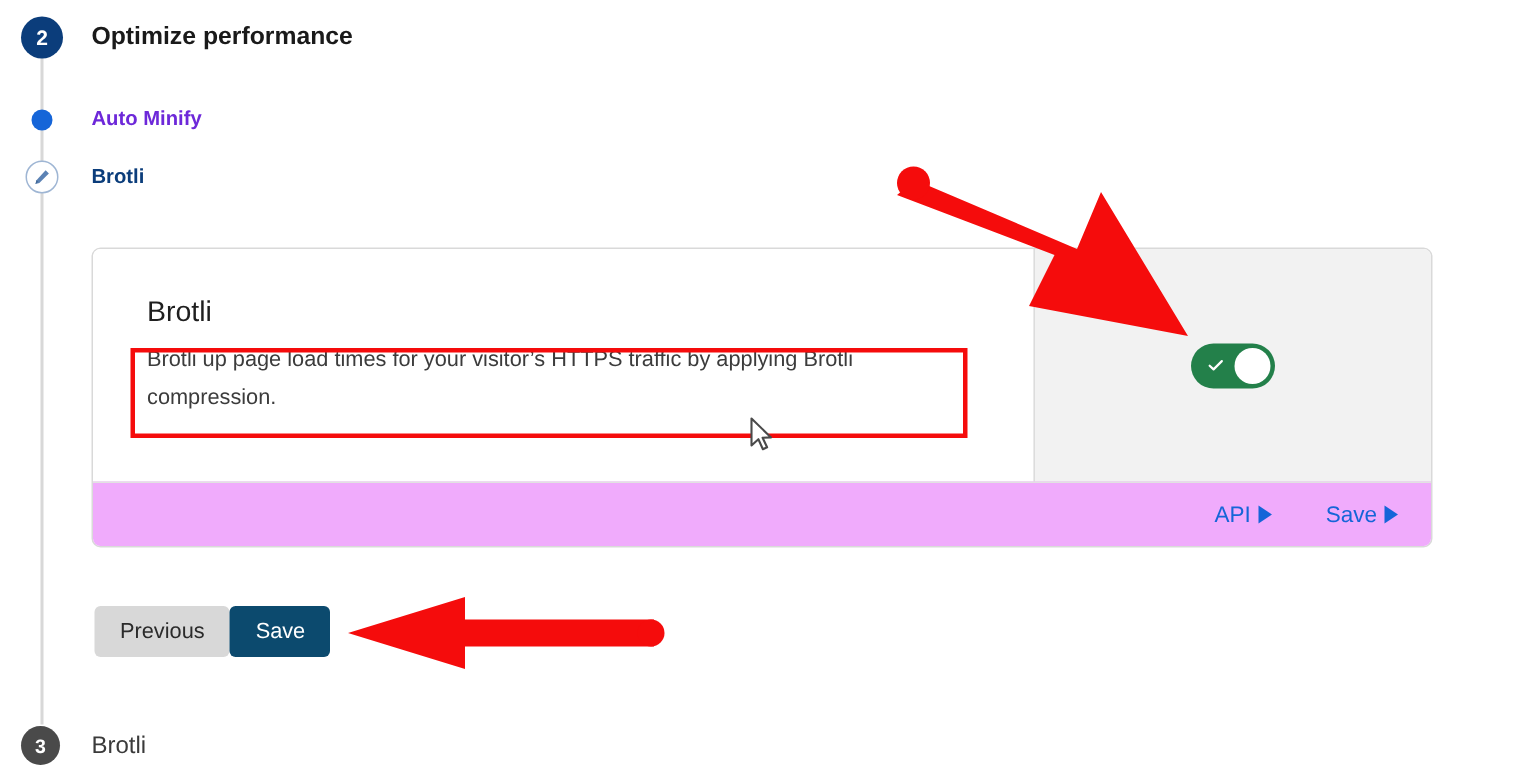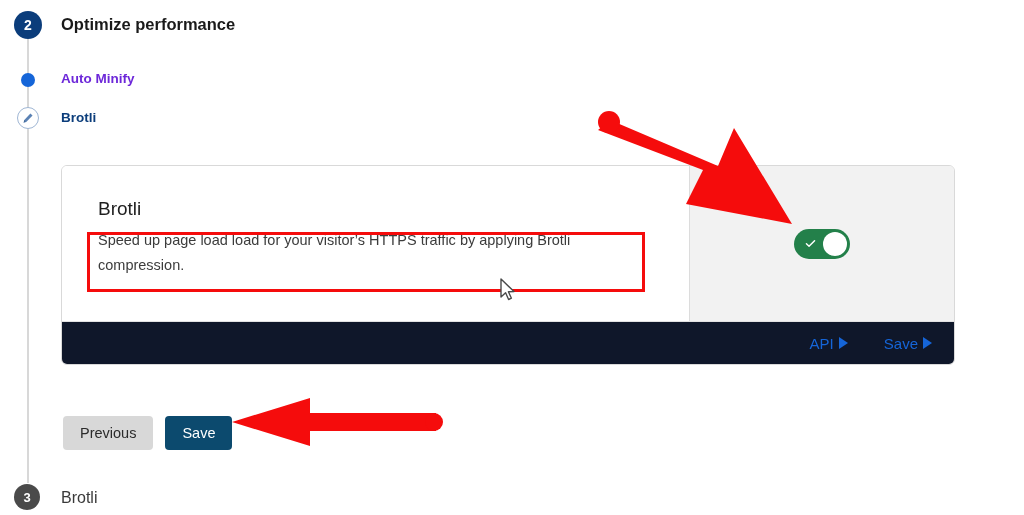--- a/index.html
+++ b/index.html
@@ -176,21 +176,21 @@
     position: absolute;
     left: 10px; top: 8px;
     width: 13px; height: 13px;
   }
 
   
   .card-footer {
     position: absolute;
     left: 0; right: 0; bottom: 0;
     height: 43px;
-    background: #0f172a;
+    background: #f0abfc;
     border-top: 1px solid #e2e2e2;
     display: flex;
     align-items: center;
     justify-content: flex-end;
     gap: 36px;
     padding-right: 22px;
   }
   .footer-link {
     font-size: 15px;
     color: #1565d8;
@@ -203,23 +203,22 @@
   .caret-right {
     width: 0; height: 0;
     border-top: 6px solid transparent;
     border-bottom: 6px solid transparent;
     border-left: 9px solid #1565d8;
   }
 
   
   .btn-row {
     position: absolute;
-    left: 63px; top: 416px;
-    display: flex;
-    gap: 12px;
+    left: 63px; top: 404px;
+    display: flex;
     align-items: flex-end;
   }
   .btn {
     border: none;
     border-radius: 4px;
     font-family: "Liberation Sans", sans-serif;
     font-size: 14.5px;
     cursor: pointer;
     height: 34px;
     padding: 0 17px;
@@ -265,21 +264,21 @@
     </span>
   </div>
   <div class="substep-current">Brotli</div>
 
   <div class="card">
 
     <div class="card-body">
 
       <div class="card-main">
         <div class="card-heading">Brotli</div>
-        <div class="card-desc">Speed up page load load for your visitor’s HTTPS traffic by applying Brotli compression.</div>
+        <div class="card-desc">Brotli up page load times for your visitor’s HTTPS traffic by applying Brotli compression.</div>
       </div>
 
       <div class="card-control">
         <button class="toggle" aria-label="Brotli">
           <span class="tick">
             <svg width="13" height="13" viewBox="0 0 16 16" aria-hidden="true">
               <path d="M3 8.4 L6.2 11.4 L13 4.6" fill="none" stroke="#ffffff" stroke-width="1.8" stroke-linecap="round" stroke-linejoin="round"></path>
             </svg>
           </span>
           <span class="knob"></span>

